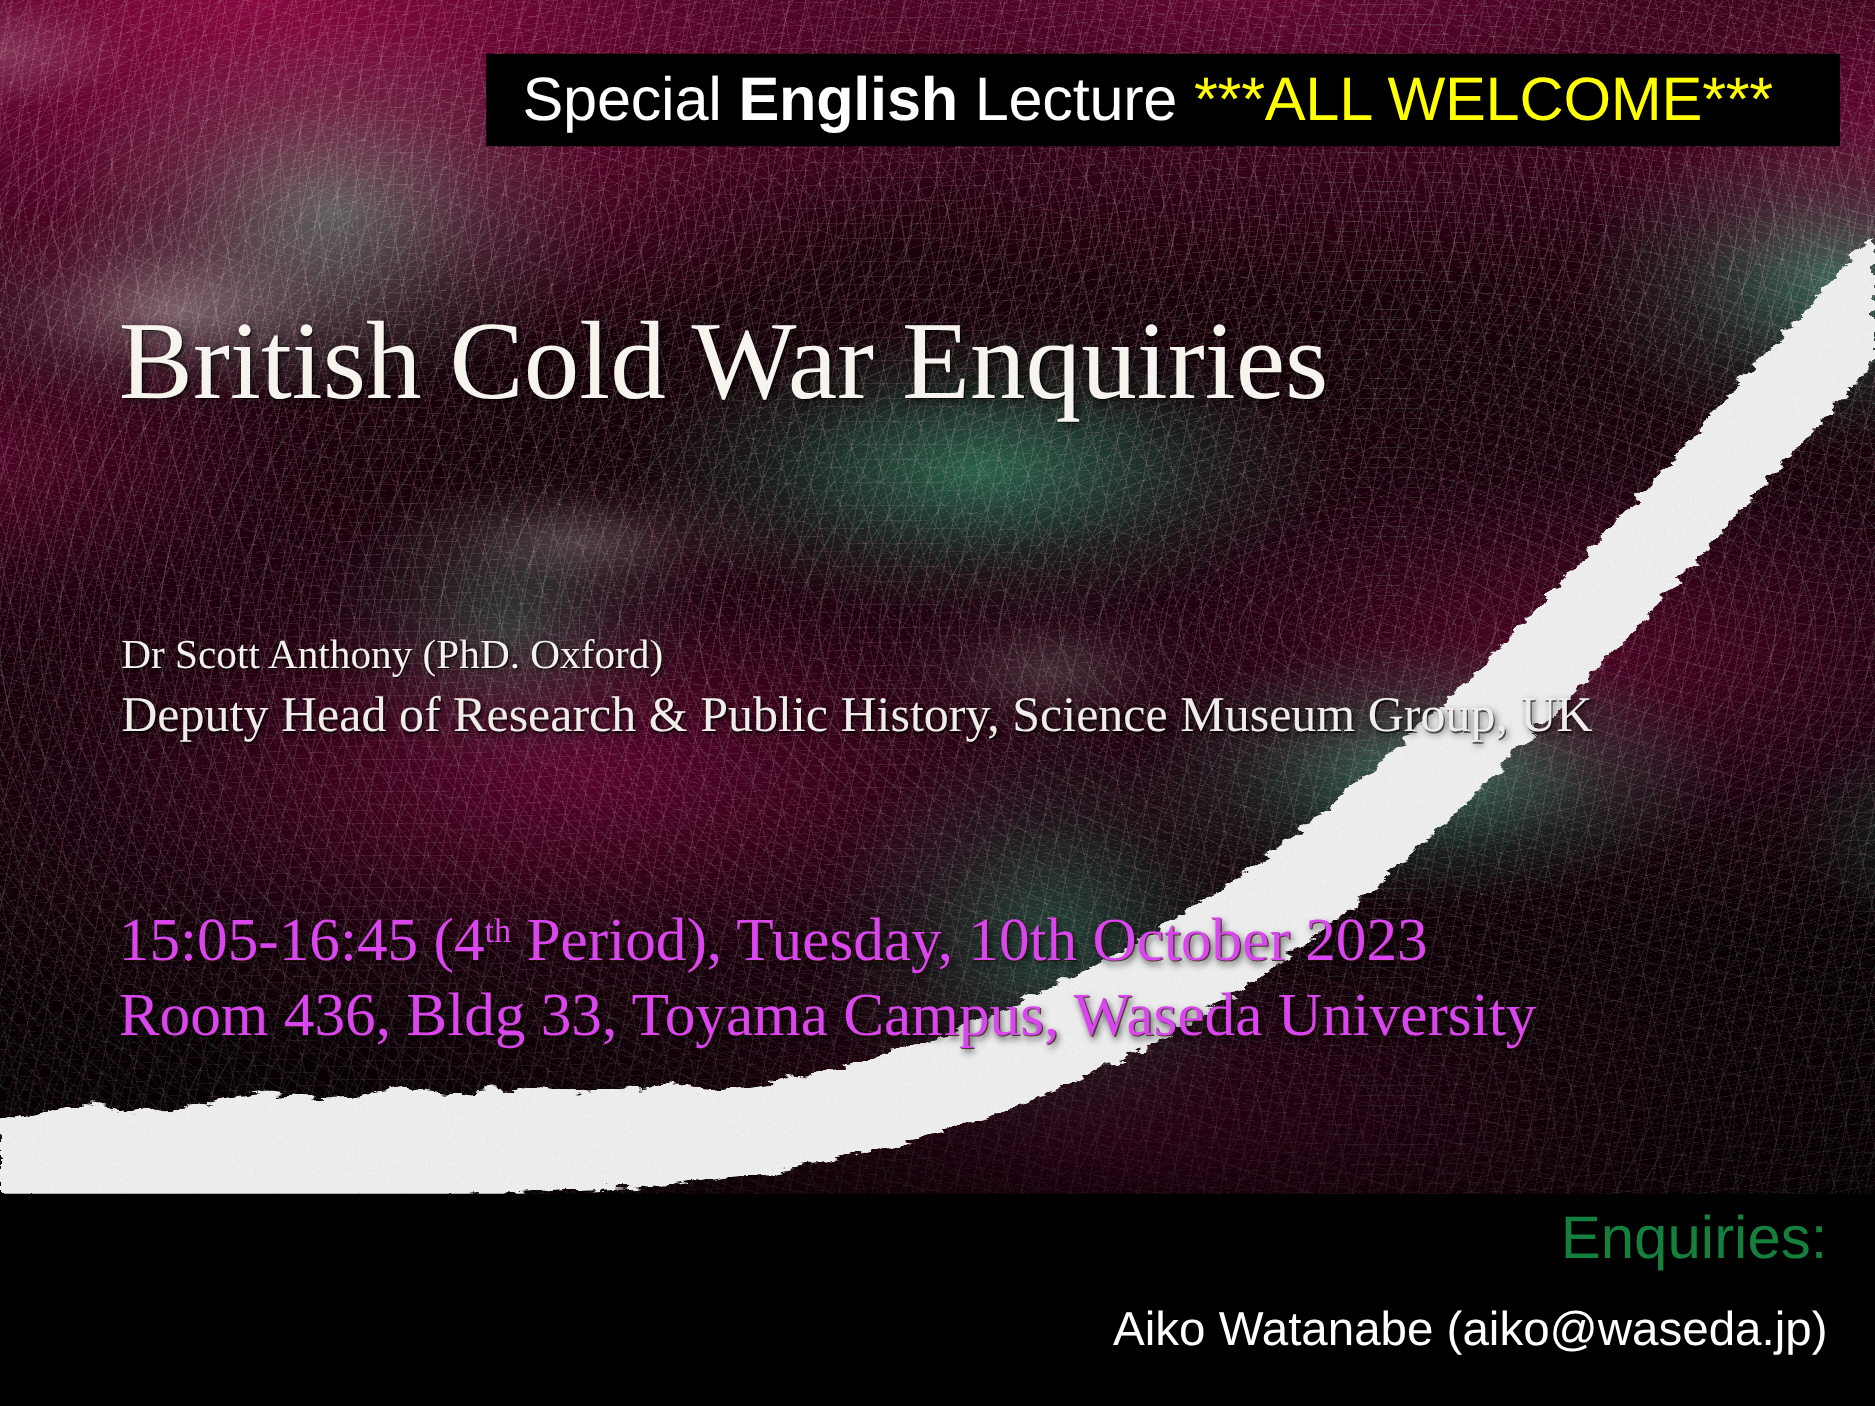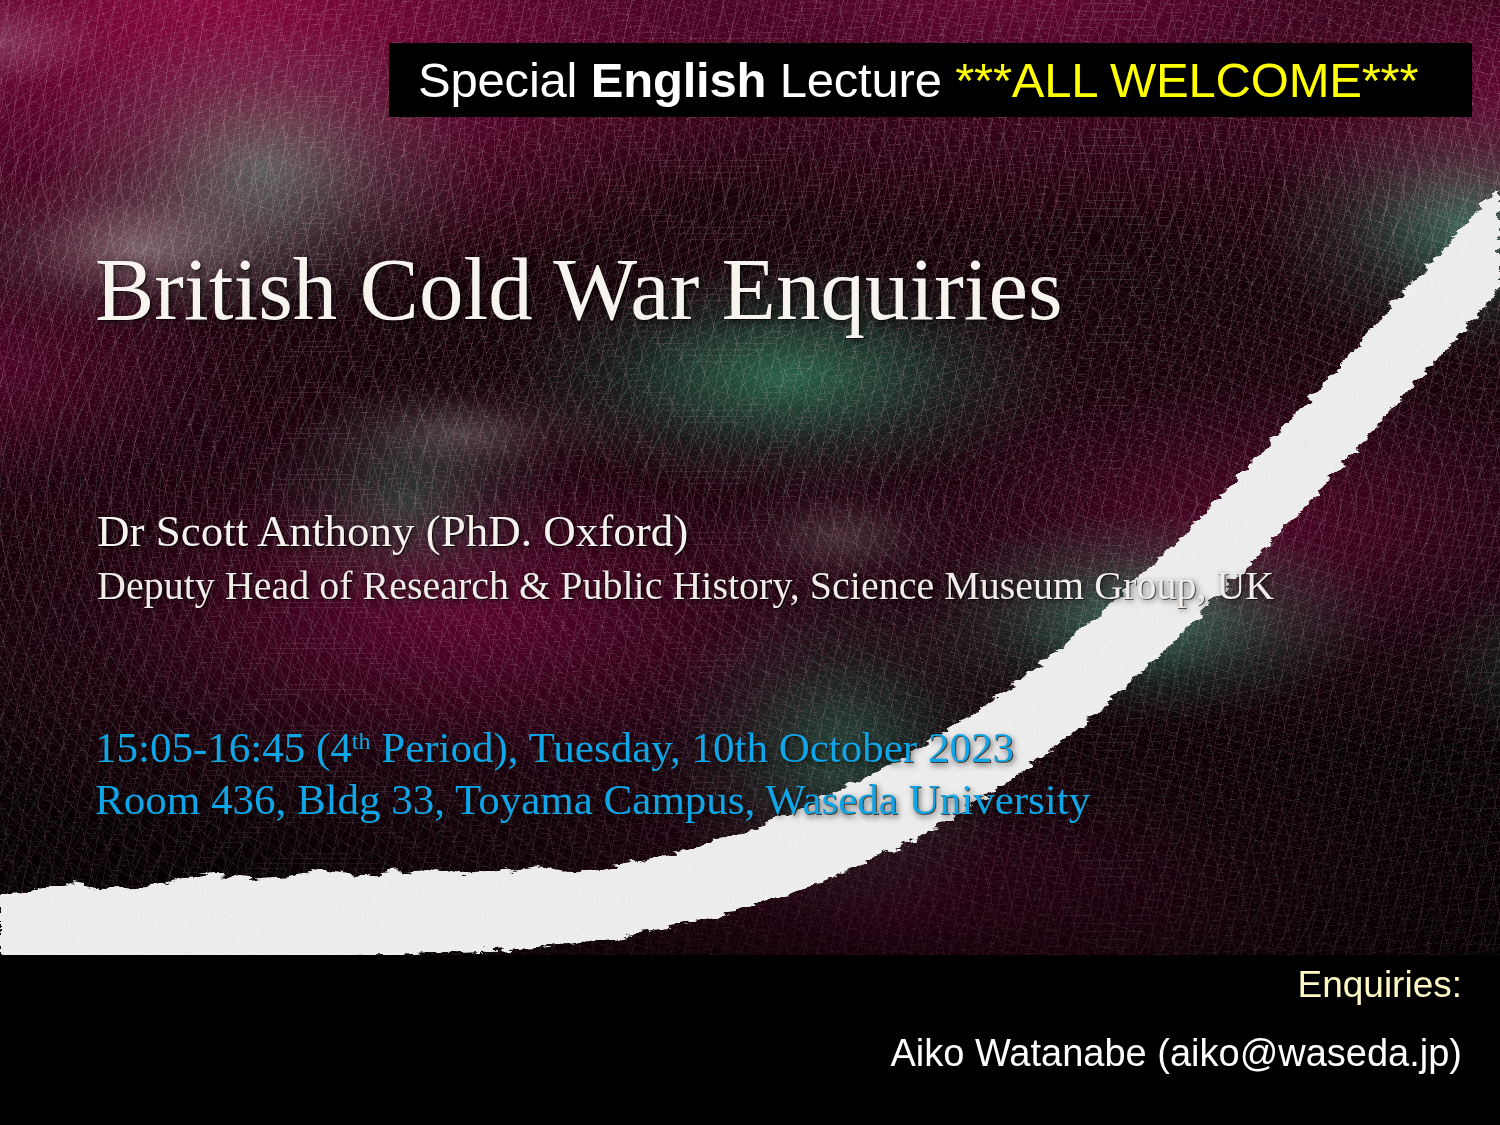--- a/index.html
+++ b/index.html
@@ -179,21 +179,21 @@
 
   
   #speaker-block {
     position: absolute;
     left: 97px;
     top: 505px;
     width: 1330px;
   }
   #speaker-block .spk-name {
     font-family: "Liberation Serif", "DejaVu Serif", serif;
-    font-size: 45px;
+    font-size: 33px;
     line-height: 1.18;
     color: #f4f1ee;
     white-space: nowrap;
     text-shadow: 1px 1px 0 rgba(0,0,0,0.6), 2px 2px 6px rgba(0,0,0,0.6);
   }
   #speaker-block .spk-role {
     font-family: "Liberation Serif", "DejaVu Serif", serif;
     font-size: 40px;
     line-height: 1.4;
     color: #efecea;
@@ -203,46 +203,46 @@
 
   
   #event-block {
     position: absolute;
     left: 95px;
     top: 722px;
     width: 1330px;
   }
   #event-block .ev-line {
     font-family: "Liberation Serif", "DejaVu Serif", serif;
-    font-size: 43px;
+    font-size: 49px;
     line-height: 1.22;
-    color: #0ea5e9;
+    color: #d946ef;
     white-space: nowrap;
     text-shadow:
       1px 1px 0 rgba(40,20,0,0.75),
       2px 3px 6px rgba(0,0,0,0.7);
   }
   #event-block sup {
     font-size: 0.56em;
     vertical-align: 0.52em;
     line-height: 0;
   }
 
   
   #enquiries-block {
     position: absolute;
     right: 38px;
     top: 966px;
     text-align: right;
   }
   #enquiries-block .enq-label {
     font-family: "Liberation Sans", sans-serif;
-    font-size: 37px;
+    font-size: 48px;
     line-height: 1.05;
-    color: #fef9c3;
+    color: #15803d;
     white-space: nowrap;
   }
   #enquiries-block .enq-contact {
     font-family: "Liberation Sans", sans-serif;
     font-size: 38px;
     line-height: 1.05;
     color: #ffffff;
     white-space: nowrap;
     margin-top: 29px;
   }

